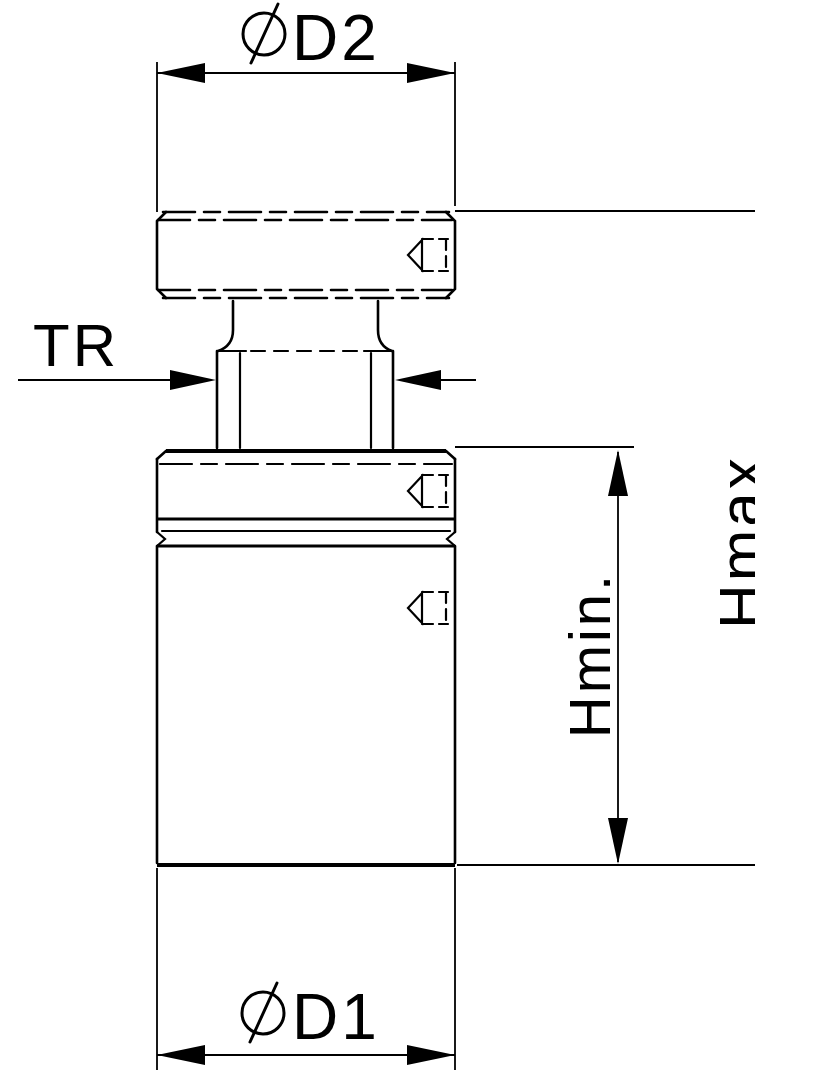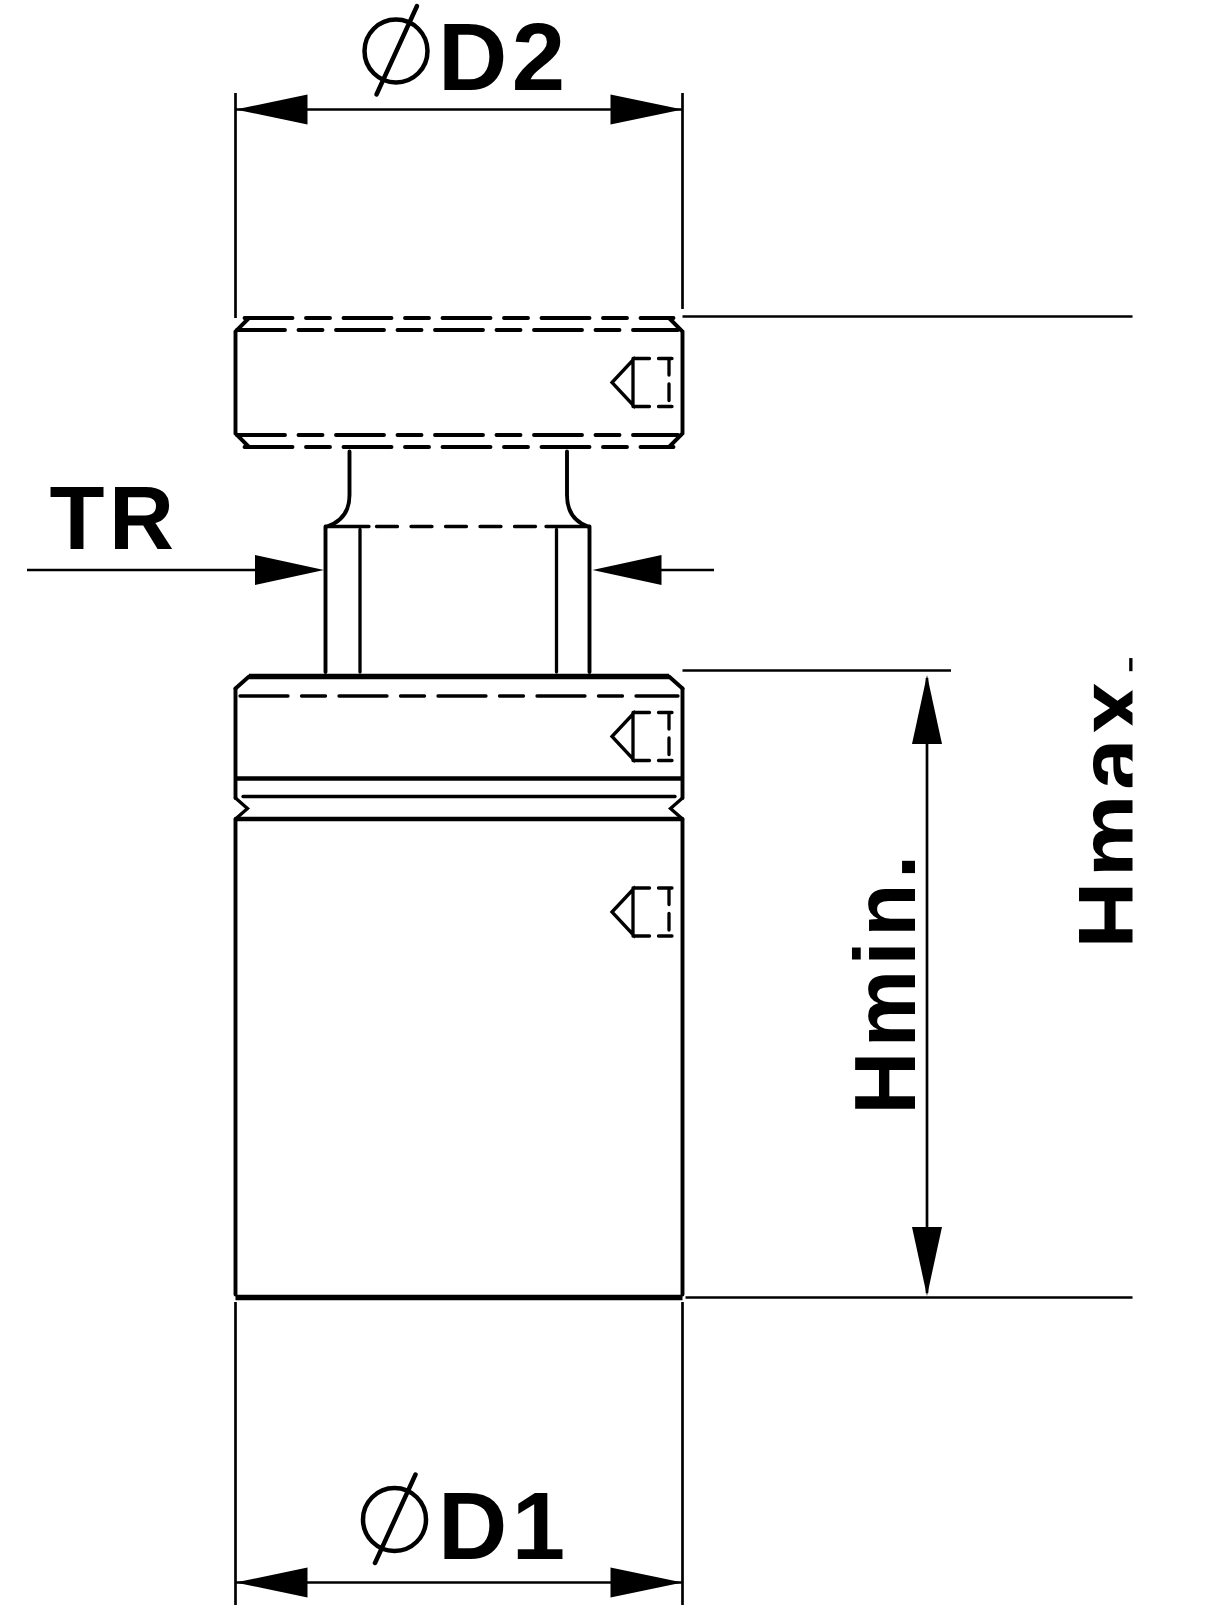--- a/index.html
+++ b/index.html
@@ -7,21 +7,20 @@
     padding: 0;
     background: #ffffff;
   }
   .page {
     position: relative;
     width: 755px;
     height: 1080px;
     background: #ffffff;
     overflow: hidden;
     font-family: "Liberation Sans", "DejaVu Sans", sans-serif;
-    font-weight: bold;
   }
   svg { display: block; }
 
   .ln      { stroke: #000; fill: none; stroke-width: 2.6; stroke-linecap: round; }
   .ln-thin { stroke: #000; fill: none; stroke-width: 1.8; stroke-linecap: butt; }
   .ln-med  { stroke: #000; fill: none; stroke-width: 2.2; stroke-linecap: round; }
   .ln-thick{ stroke: #000; fill: none; stroke-width: 3.8; stroke-linecap: butt; }
   .ln-edge { stroke: #000; fill: none; stroke-width: 3.0; stroke-linecap: butt; }
   .dash-long   { stroke-dasharray: 32 9 16 9; }
   .dash-mid    { stroke-dasharray: 14 9; }

